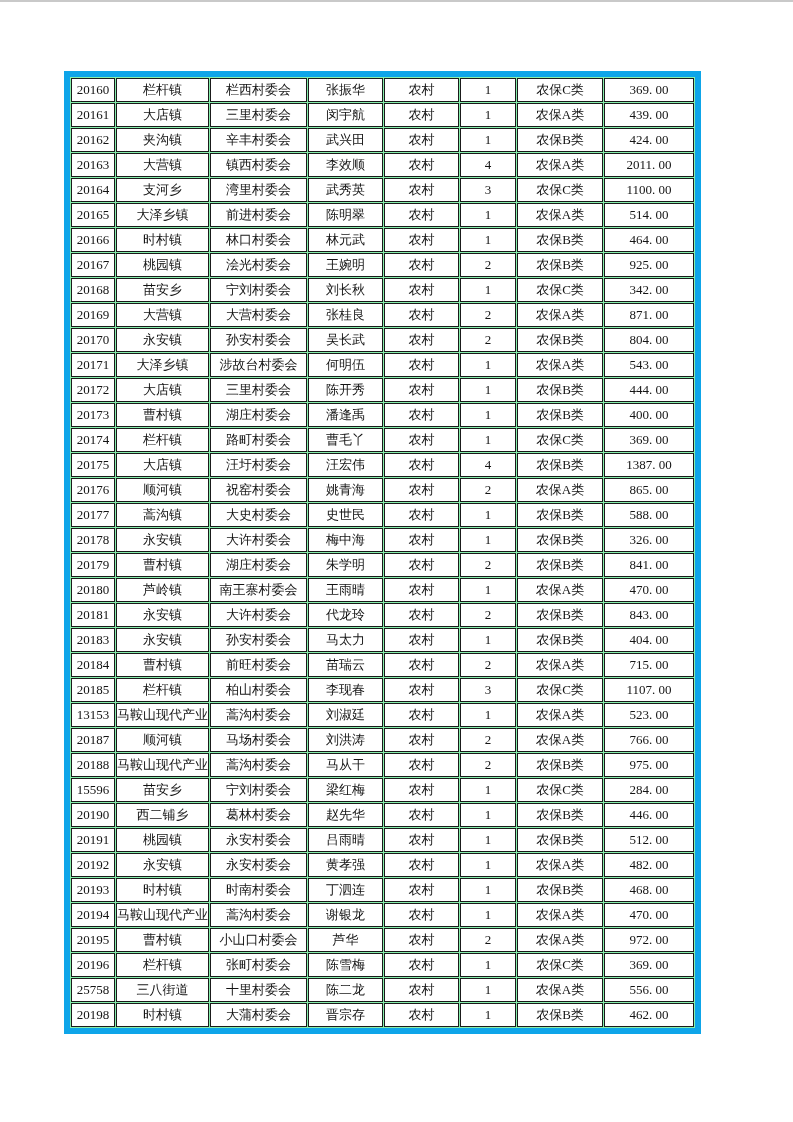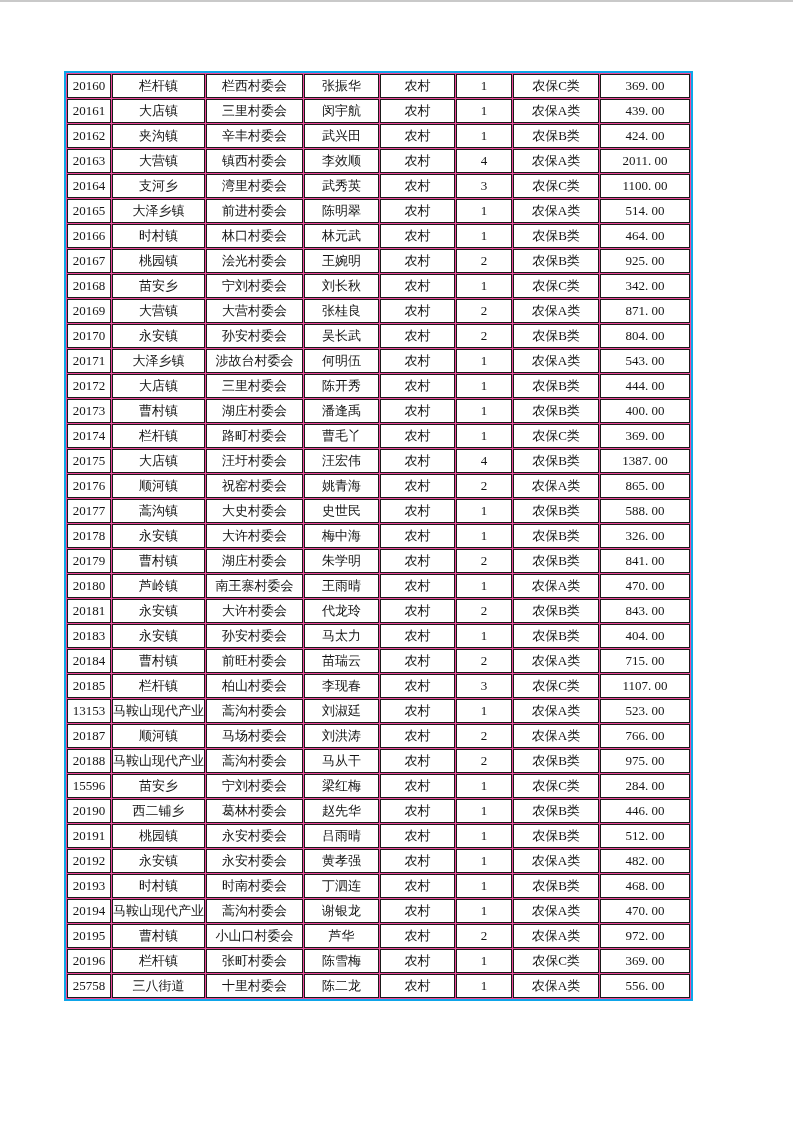--- a/index.html
+++ b/index.html
@@ -22,22 +22,22 @@
     width: 793px;
     height: 2px;
     background: #c9c9c9;
   }
   table.grid {
     position: absolute;
     left: 64px;
     top: 71px;
     border-collapse: separate;
     border-spacing: 1px;
-    border: 2px solid #0ea5e9;
-    background: #ec4899;
+    border: 6px solid #0ea5e9;
+    background: #86efac;
     table-layout: fixed;
   }
   table.grid td {
     border: 1px solid #1a1a1a;
     height: 22px;
     padding: 0;
     text-align: center;
     vertical-align: middle;
     font-size: 13px;
     line-height: 22px;
@@ -1031,14 +1031,40 @@
         <td>
           <div class="cell-inner">1</div>
         </td>
         <td>
           <div class="cell-inner">农保A类</div>
         </td>
         <td>
           <div class="cell-inner">556. 00</div>
         </td>
       </tr>
+      <tr>
+        <td>
+          <div class="cell-inner">20198</div>
+        </td>
+        <td>
+          <div class="cell-inner">时村镇</div>
+        </td>
+        <td>
+          <div class="cell-inner">大蒲村委会</div>
+        </td>
+        <td>
+          <div class="cell-inner">晋宗存</div>
+        </td>
+        <td>
+          <div class="cell-inner">农村</div>
+        </td>
+        <td>
+          <div class="cell-inner">1</div>
+        </td>
+        <td>
+          <div class="cell-inner">农保B类</div>
+        </td>
+        <td>
+          <div class="cell-inner">462. 00</div>
+        </td>
+      </tr>
     </tbody>
 </table>
 
 </body></html>

